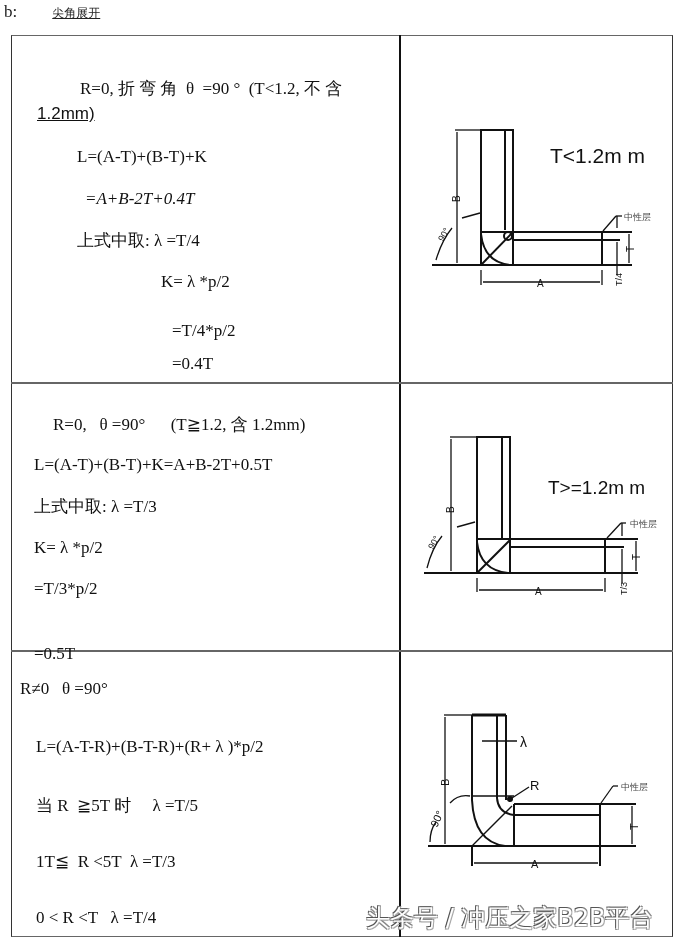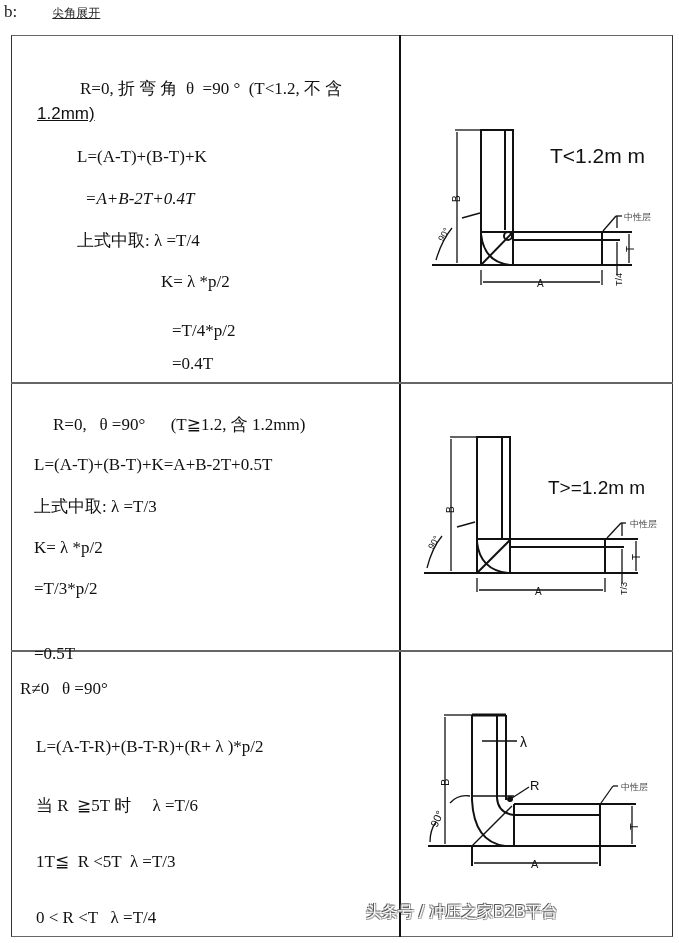--- a/index.html
+++ b/index.html
@@ -9,21 +9,21 @@
   .heading .label { display:inline-block; width:44px; }
   .heading .title { font-family:"DejaVu Sans", sans-serif; font-size:12px;text-decoration:underline; }
   .table { position:absolute; left:11px; top:35px; width:662px; height:902px;
            border:1.5px solid #333; border-top-color:#666; border-bottom-color:#666; box-sizing:border-box; }
   .vline { position:absolute; left:399px; top:35px; width:1.5px; height:902px; background:#111; }
   .hline { position:absolute; left:11px; width:662px; height:2px; background:#666; }
   .line { position:absolute; font-size:17px; white-space:pre; }
   .sans { font-family:"Liberation Sans", "DejaVu Sans", sans-serif;text-decoration:underline; }
   .diag { position:absolute; }
   .watermark { position:absolute; left:366px; top:902px; font-family:"DejaVu Sans", sans-serif;
-               font-size:16px; color:#fff; letter-spacing:0px;
+               font-size:24px; color:#fff; letter-spacing:0px;
                text-shadow: -1px -1px 0 #555, 1px 1px 0 #aaa, 1px -1px 0 #888, -1px 1px 0 #888; }
 </style>
 </head>
 <body>
 
 <div class="heading">
   <span class="label">b:</span>
   <span class="title">尖角展开</span>
 </div>
 
@@ -48,21 +48,21 @@
   <div class="line" style="left:34px; top:455px;">L=(A-T)+(B-T)+K=A+B-2T+0.5T</div>
   <div class="line" style="left:34px; top:495px;">上式中取: λ =T/3</div>
   <div class="line" style="left:34px; top:538px;">K= λ *p/2</div>
   <div class="line" style="left:34px; top:579px;">=T/3*p/2</div>
   <div class="line" style="left:34px; top:644px;">=0.5T</div>
 </div>
 
 <div>
   <div class="line" style="left:20px; top:679px;font-family:Liberation Serif, serif;">R≠0   θ =90°</div>
   <div class="line" style="left:36px; top:737px;">L=(A-T-R)+(B-T-R)+(R+ λ )*p/2</div>
-  <div class="line" style="left:36px; top:794px;">当 R  ≧5T 时     λ =T/6</div>
+  <div class="line" style="left:36px; top:794px;">当 R  ≧5T 时     λ =T/5</div>
   <div class="line" style="left:36px; top:851px;">1T≦  R &lt;5T  λ =T/3</div>
   <div class="line" style="left:36px; top:908px;">0 &lt; R &lt;T   λ =T/4</div>
 </div>
 
 <svg class="diag" style="left:400px; top:100px;" width="279" height="200" viewBox="0 0 279 200">
   <g stroke="#111" stroke-width="2" fill="none">
     <rect x="81" y="30" width="32" height="135"></rect>
     <line x1="105" y1="30" x2="105" y2="130"></line>
     <line x1="113" y1="132" x2="202" y2="132"></line>
     <line x1="113" y1="140" x2="202" y2="140"></line>

